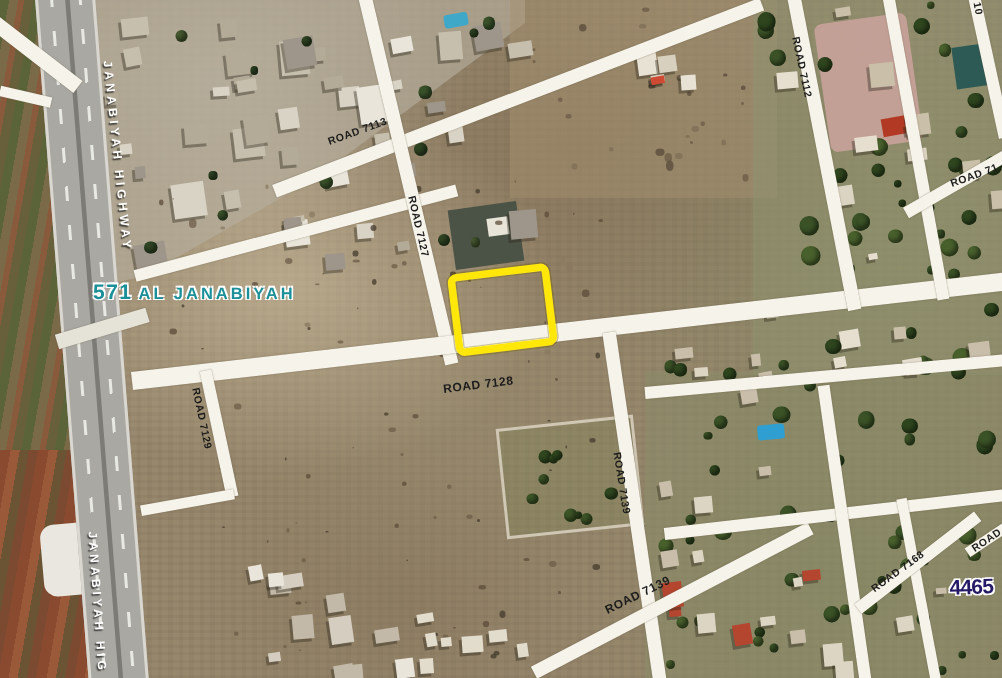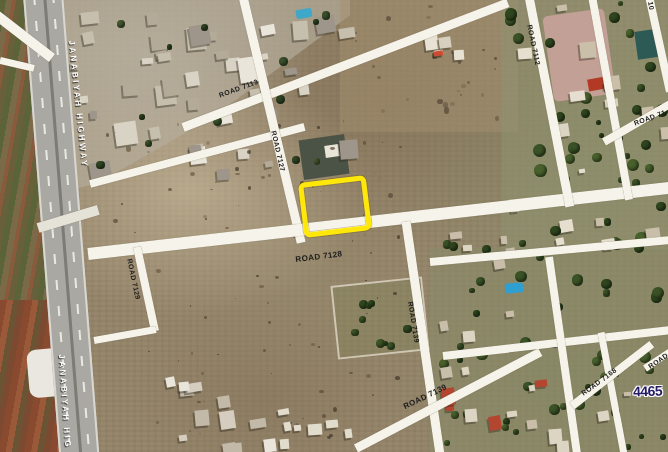--- a/index.html
+++ b/index.html
@@ -443,20 +443,23 @@
   <div class="road" style="left:430px;top:258px;width:241px;height:8px;transform:rotate(-5.2deg);"></div>
   <div class="road" style="left:443px;top:352px;width:229px;height:8px;transform:rotate(-6.5deg);"></div>
   <div class="road" style="left:549px;top:253px;width:199px;height:8px;transform:rotate(81.9deg);"></div>
   <div class="road" style="left:601px;top:328.5px;width:124px;height:7px;transform:rotate(79.3deg);"></div>
   <div class="road" style="left:572px;top:402px;width:101px;height:8px;transform:rotate(-37.8deg);"></div>
   <div class="road" style="left:645px;top:364.5px;width:34px;height:7px;transform:rotate(-33.7deg);"></div>
 
   <div class="hwy-label" style="left:76px;top:40px;transform:rotate(84deg);">JANABIYAH HIGHWAY</div>
   <div class="hwy-label" style="left:66px;top:354px;transform:rotate(86deg);">JANABIYAH HIG</div>
 
+  <div class="block-label" style="left:62px;top:186px;">
+    <span class="num">571</span><span>AL JANABIYAH</span>
+  </div>
 
   <div class="road-label" style="left:218px;top:92px;transform:rotate(-20deg);">ROAD 7113</div>
   <div class="road-label" style="left:277px;top:130px;transform:rotate(77deg);">ROAD 7127</div>
   <div class="road-label" style="left:295px;top:255px;transform:rotate(-7deg);font-size:8px;">ROAD 7128</div>
   <div class="road-label" style="left:133px;top:258px;transform:rotate(78deg);">ROAD 7129</div>
   <div class="road-label" style="left:414px;top:301px;transform:rotate(81deg);">ROAD 7139</div>
   <div class="road-label" style="left:402px;top:403px;transform:rotate(-26deg);font-size:8px;">ROAD 7139</div>
   <div class="road-label" style="left:533px;top:24px;transform:rotate(78deg);">ROAD 7112</div>
   <div class="road-label" style="left:580px;top:391px;transform:rotate(-36deg);">ROAD 7168</div>
   <div class="road-label" style="left:633px;top:120px;transform:rotate(-20deg);">ROAD 71</div>

